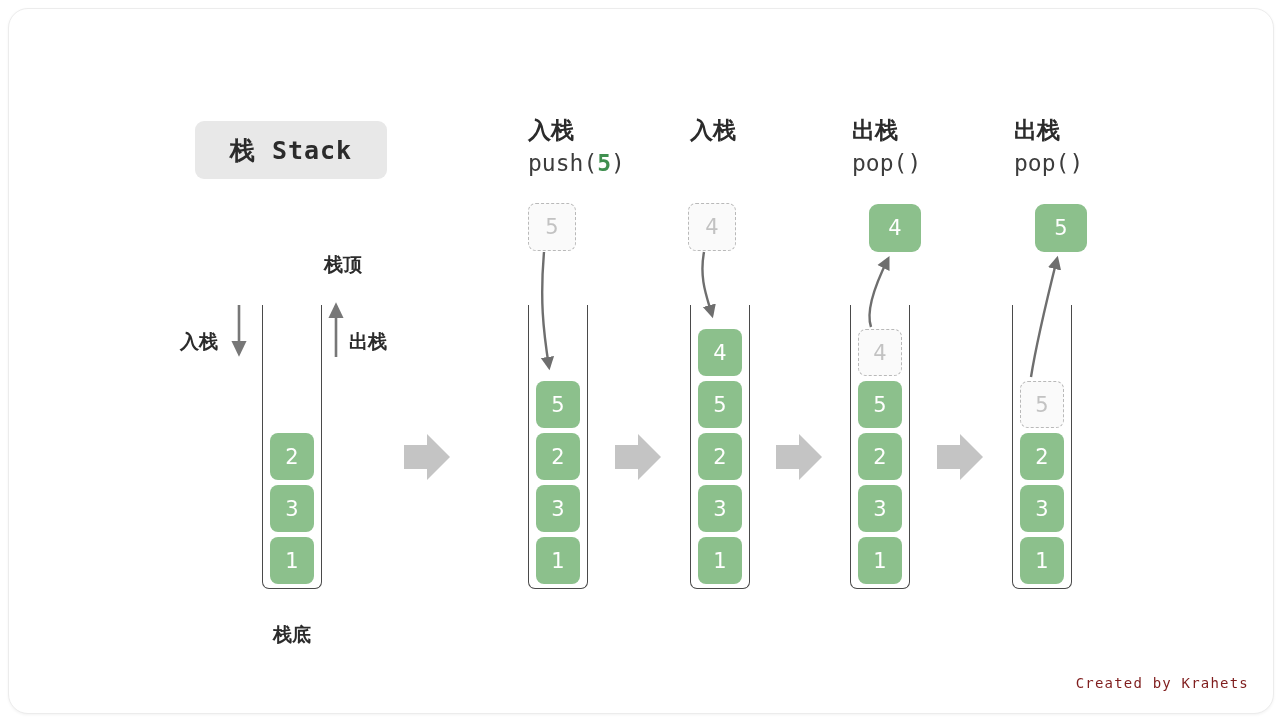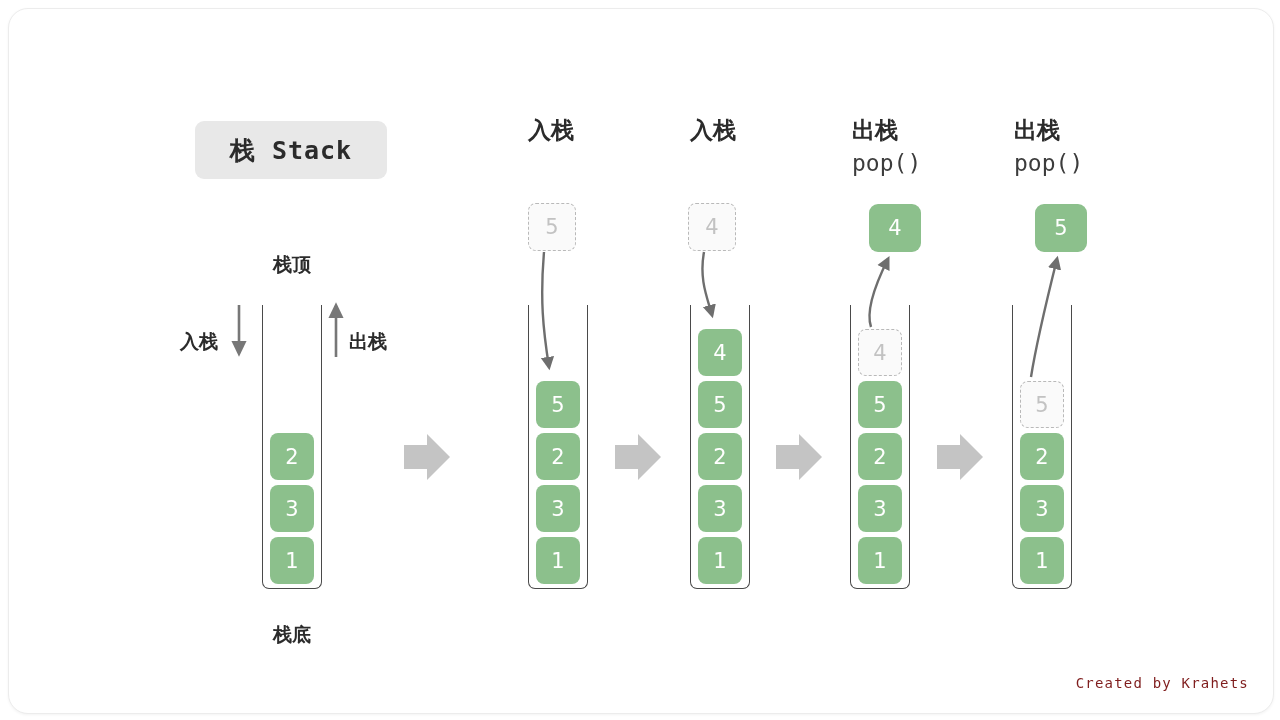--- a/index.html
+++ b/index.html
@@ -61,34 +61,35 @@
 </style>
 </head>
 <body>
 
 <div id="card">
 
   <div class="abs" id="title-badge">
     <span class="t">栈 Stack</span>
   </div>
 
-  <div class="abs cap-label" style="left:213px;top:243px;">栈顶</div>
+  <div class="abs cap-label" style="left:213px;top:243px;text-align:right;">栈顶</div>
 
   <div class="abs side-label" style="left:171px;top:320px;">入栈</div>
   <div class="abs side-label" style="left:340px;top:320px;">出栈</div>
 
   <div class="abs stack-box" style="left:253px;top:296px;height:284px;"></div>
   <div class="abs cell filled" style="left:261px;top:424px;">2</div>
   <div class="abs cell filled" style="left:261px;top:476px;">3</div>
   <div class="abs cell filled" style="left:261px;top:528px;">1</div>
 
   <div class="abs cap-label" style="left:213px;top:613px;font-family:Liberation Serif, serif;">栈底</div>
 
   <div class="abs col-head" style="left:519px;top:106px;">
     <div class="l1">入栈</div>
+    <div class="l2"><span>push(</span><span class="num">5</span><span>)</span></div>
   </div>
   <div class="abs cell ghost" style="left:519px;top:194px;width:48px;height:48px;">5</div>
   <div class="abs stack-box" style="left:519px;top:296px;height:284px;"></div>
   <div class="abs cell filled" style="left:527px;top:372px;">5</div>
   <div class="abs cell filled" style="left:527px;top:424px;">2</div>
   <div class="abs cell filled" style="left:527px;top:476px;">3</div>
   <div class="abs cell filled" style="left:527px;top:528px;">1</div>
 
   <div class="abs col-head" style="left:681px;top:106px;">
     <div class="l1">入栈</div>

